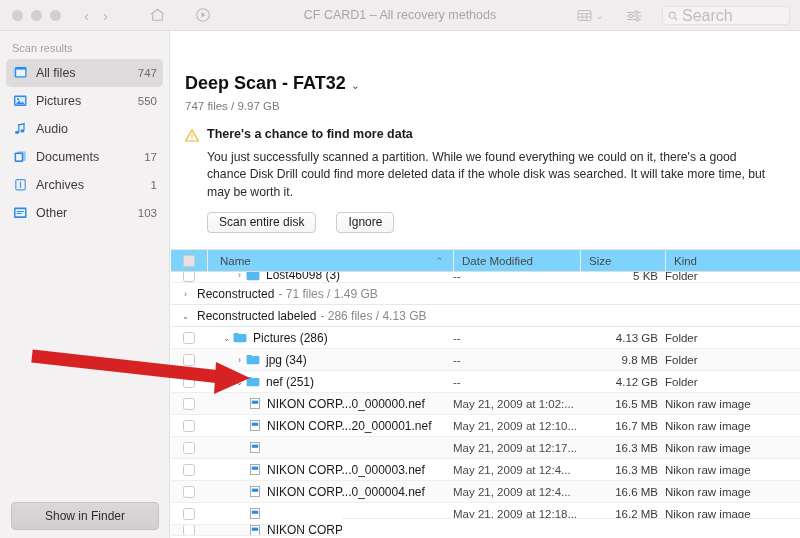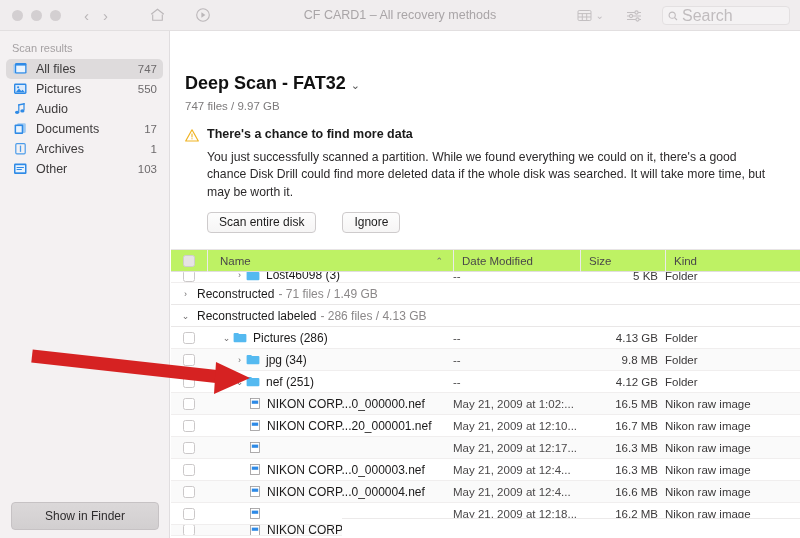--- a/index.html
+++ b/index.html
@@ -71,21 +71,21 @@
     width: 170px; height: 507px;
     background: #f4f1f2;
     border-right: 1px solid #e0dddf;
   }
   .sidebar-title {
     font-size: 11px; color: #a5a1a3;
     padding: 11px 0 5px 12px;
   }
   .side-item {
     display: flex; align-items: center;
-    height: 20px;
+    height: 28px;
     margin: 0 6px;
     padding: 0 6px 0 7px;
     border-radius: 5px;
     font-size: 12.5px;
     color: #3c3a3b;
   }
   .side-item.active { background: #dedbdc; }
   .side-ico { width: 15px; height: 14px; margin-right: 8px; flex: 0 0 auto; }
   .side-label { flex: 1; }
   .side-count { font-size: 11.5px; color: #6d6a6c; }
@@ -123,41 +123,41 @@
   .notice { margin: 15px 0 0 14px; width: 600px; }
   .notice-head { display: flex; align-items: center; gap: 8px; }
   .warn-ico { width: 14px; height: 13px; }
   .notice-title { font-size: 12.5px; font-weight: bold; color: #1a1a1a; }
   .notice-body {
     font-size: 12.2px; color: #2c2a2b;
     line-height: 1.42;
     margin: 8px 0 0 22px;
     width: 572px;
   }
-  .notice-btns { display: flex; gap: 26px; margin: 11px 0 0 22px; }
+  .notice-btns { display: flex; gap: 20px; margin: 11px 0 0 22px; }
   .nbtn {
     height: 21px; padding: 0 11px;
     border: 1px solid #cecbcc;
     border-radius: 4px;
     background: linear-gradient(#fdfdfd, #f6f5f5);
     font-size: 12px; color: #1d1c1c;
     display: flex; align-items: center;
   }
 
   
   .table-wrap {
     position: absolute; top: 190px; left: 0;
     width: 629px; height: 292px;
     overflow: hidden;
     border-top: 1px solid #e7e4e5;
   }
   .thead {
     display: flex; align-items: center;
     height: 22px;
-    background: #bef264;
+    background: #7dd3fc;
     border-bottom: 1px solid #e0dddf;
     font-size: 11.5px; color: #4a4849;
   }
   .th { position: relative; height: 22px; line-height: 22px; }
   .th.sel { width: 36px; display: flex; align-items: center; justify-content: center; }
   .th.name { width: 246px; padding-left: 12px; border-left: 1px solid #eceaea; }
   .th.date { width: 127px; padding-left: 8px; border-left: 1px solid #eceaea; }
   .th.size { width: 85px; padding-left: 8px; border-left: 1px solid #eceaea; }
   .th.kind { width: 135px; padding-left: 8px; border-left: 1px solid #eceaea; }
   .sortcaret { position: absolute; right: 10px; top: 0; font-size: 9px; color: #6e6c6d; }

